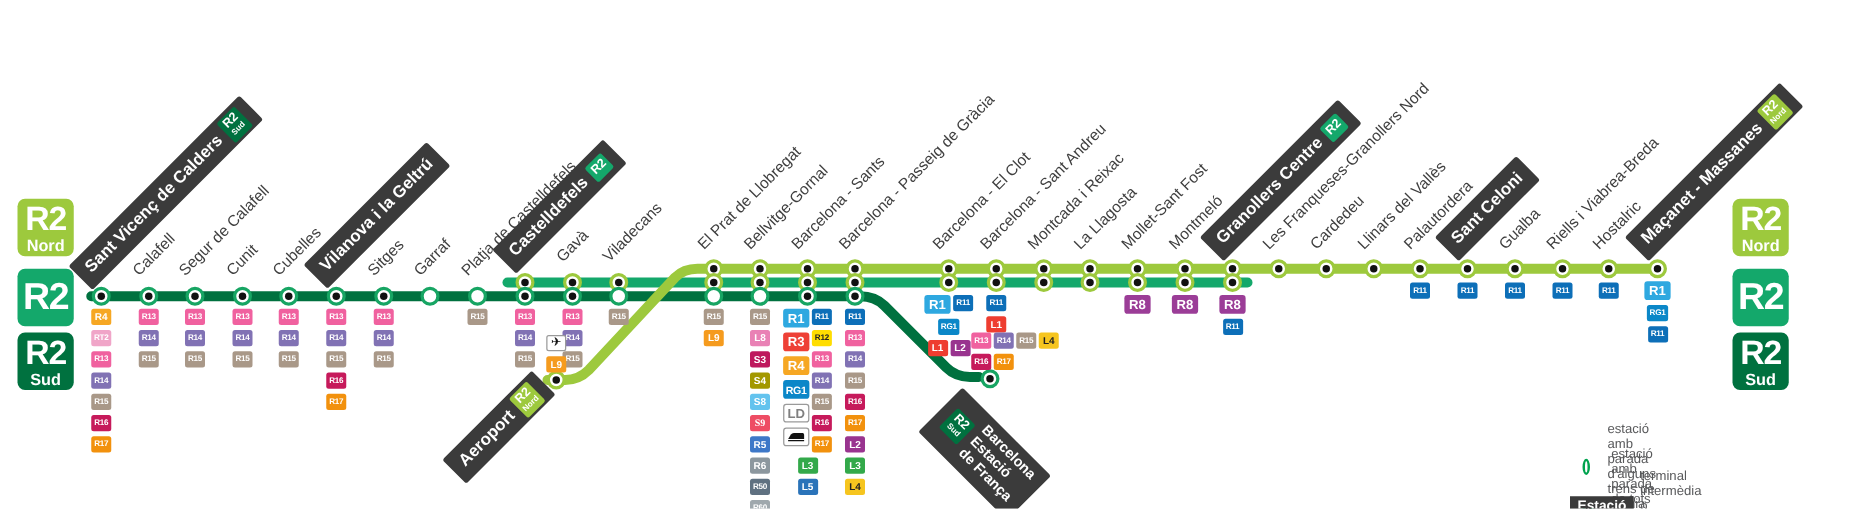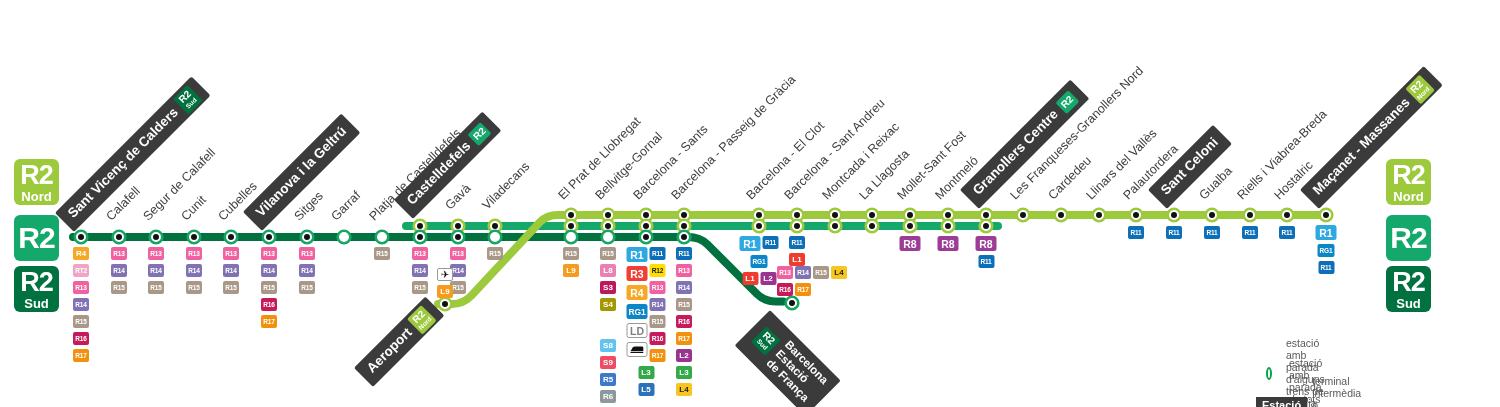--- a/index.html
+++ b/index.html
@@ -395,22 +395,22 @@
         </div>
       </div>
       <div class="sname" style="left: 603px; top: 187px;">Bellvitge-Gornal</div>
       <div class="bcol-wrap" style="left: 608px; top: 247px; transform: translateX(-50%);">
         <div class="bcols">
           <div class="bcol">
             <span class="badge long" style="background: rgb(169, 152, 136); color: rgb(255, 255, 255);">R15</span>
             <span class="badge" style="background: rgb(233, 129, 181); color: rgb(255, 255, 255);">L8</span>
             <span class="badge" style="background: #be185d; color: rgb(255, 255, 255);">S3</span>
             <span class="badge" style="background: rgb(163, 152, 0); color: rgb(255, 255, 255);">S4</span>
-            <span class="badge" style="background: rgb(99, 195, 238); color: rgb(255, 255, 255); margin-top: 24px;">S8</span>
-            <span class="badge" style="background: rgb(238, 77, 100); color: rgb(255, 255, 255);">S9</span>
+            <span class="badge" style="background: rgb(99, 195, 238); color: rgb(255, 255, 255);">S8</span>
+            <span class="badge" style="background: rgb(238, 77, 100); color: rgb(255, 255, 255); font-family: Liberation Serif, serif;">S9</span>
             <span class="badge" style="background: rgb(62, 120, 200); color: rgb(255, 255, 255);">R5</span>
             <span class="badge" style="background: rgb(140, 151, 158); color: rgb(255, 255, 255);">R6</span>
             <span class="badge long" style="background: rgb(95, 113, 129); color: rgb(255, 255, 255);">R50</span>
             <span class="badge long" style="background: rgb(159, 168, 173); color: rgb(255, 255, 255);">R60</span>
           </div>
         </div>
       </div>
       <div class="sname" style="left: 641px; top: 187px;">Barcelona - Sants</div>
       <div class="bcol-wrap" style="left: 646px; top: 247px; transform: translateX(-50%);">
         <div class="bcols">

